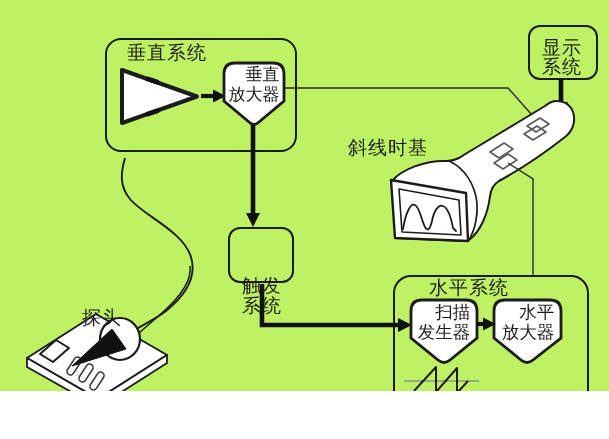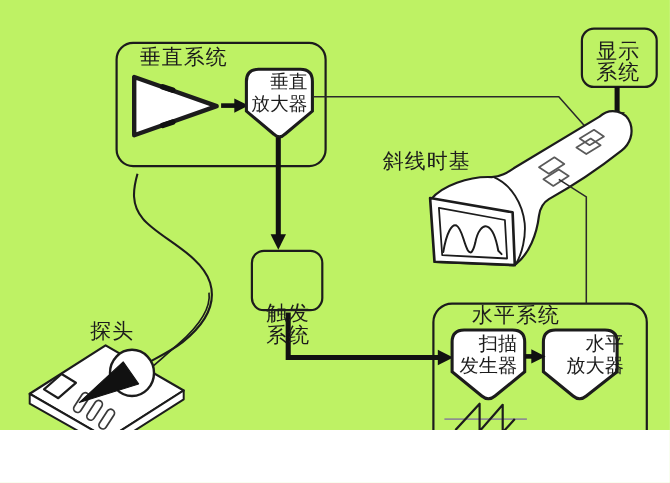--- a/index.html
+++ b/index.html
@@ -141,21 +141,21 @@
     <div>系统</div>
   </div>
 
   <div class="lbl two-line small-shield" style="left:444px;top:303px;">
     <div>扫描</div>
     <div>发生器</div>
   </div>
 
   <div class="lbl" style="left:429px;top:278px;">水平系统</div>
 
-  <div class="lbl two-line small-shield" style="left:541px;top:303px;">
+  <div class="lbl two-line small-shield" style="left:528px;top:303px;">
     <div>水平</div>
     <div>放大器</div>
   </div>
 
 
-  <div class="lbl" style="left:82px;top:292px;">探头</div>
+  <div class="lbl" style="left:82px;top:308px;">探头</div>
 
 </div>
 
 </body></html>

